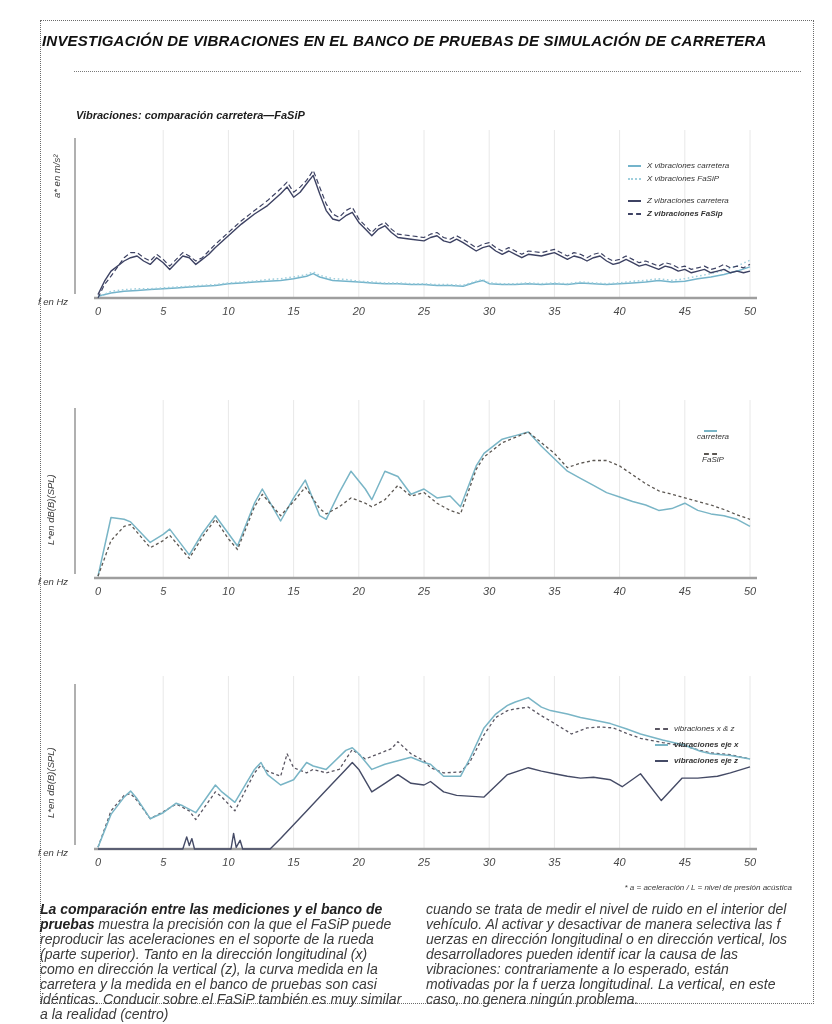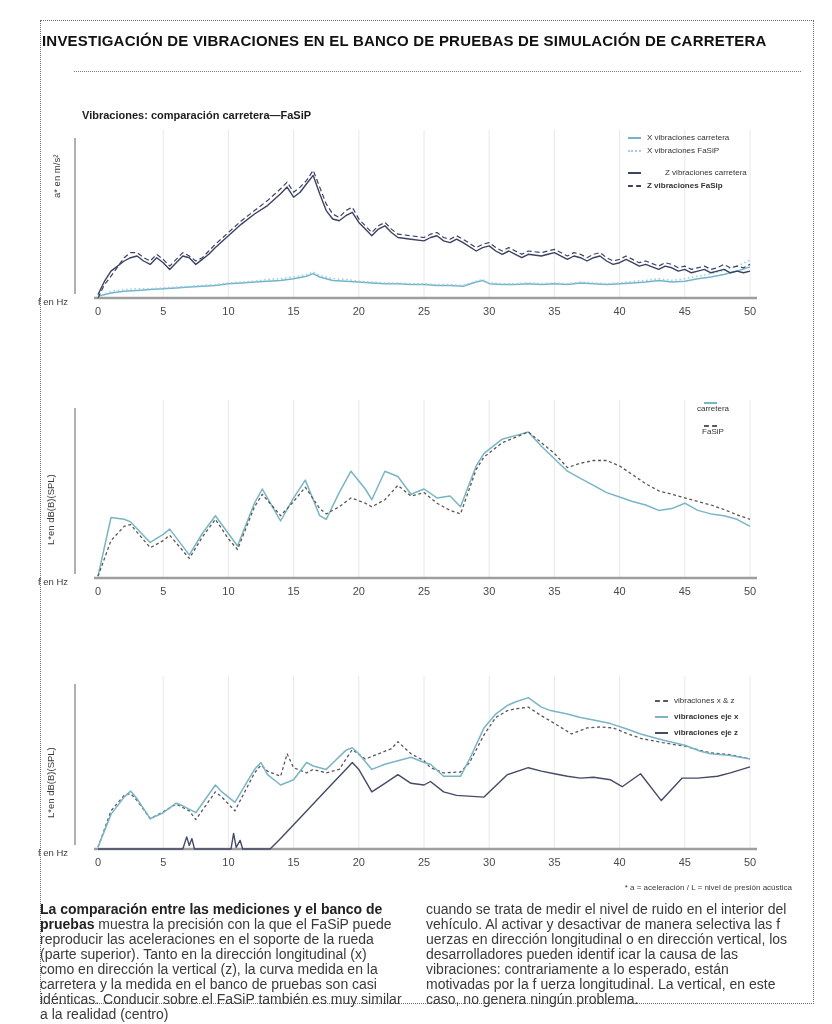--- a/index.html
+++ b/index.html
@@ -1,53 +1,53 @@
 <!DOCTYPE html>
 <html><head>
 <meta charset="utf-8">
 <style>
   html,body{margin:0;padding:0;background:#ffffff;}
   .page{position:relative;width:832px;height:1024px;background:#fff;
-        font-family:"Liberation Sans",sans-serif;color:#222;overflow:hidden;}
+        font-family:"Liberation Sans",sans-serif;color:#222;overflow:hidden;font-style:italic;}
   .frame{position:absolute;left:40px;top:20px;width:772px;height:982px;
          border:1px dotted #6b6b6b;}
   .main-title{position:absolute;left:42px;top:32px;width:760px;
               font-size:15px;font-weight:700;letter-spacing:.2px;color:#111;}
   .title-sep{position:absolute;left:74px;top:71px;width:727px;border-top:1px dotted #7a7a7a;}
   .chart-title{position:absolute;font-size:11px;font-weight:700;color:#1c1c1c;}
   .ylab{position:absolute;font-size:9.5px;color:#3a3a3a;white-space:nowrap;
         transform:rotate(-90deg);transform-origin:left top;}
   .xlab{position:absolute;font-size:9.5px;color:#3a3a3a;}
   svg.chart{position:absolute;left:40px;width:772px;display:block;}
   .tick{font-size:11px;fill:#4a4a4a;font-family:"Liberation Sans",sans-serif;}
-  .legend{position:absolute;}
+  .legend{position:absolute;margin-top:28px;}
   .legend-item{display:flex;align-items:center;margin-bottom:4px;}
   .legend-item .sw{display:inline-block;width:13px;height:0;margin-right:6px;}
   .legend-item .lb{font-size:8px;color:#333;white-space:nowrap;}
   .legend-item .lb.bold{font-weight:700;}
-  #legend1 .legend-item:nth-child(3){margin-top:13px;gap:18px;}
+  #legend1 .legend-item:nth-child(3){margin-top:13px;}
   #legend2 .legend-item{margin-bottom:12px;flex-direction:column;}
   #legend3 .legend-item{margin-bottom:7px;}
   .footnote{position:absolute;left:420px;top:883px;width:372px;text-align:right;
             font-size:8px;color:#3a3a3a;}
   .body-col{position:absolute;top:902px;font-size:14px;line-height:15px;color:#3a3a3a;}
   .body-col.left{left:40px;width:364px;}
   .body-col.right{left:426px;width:368px;}
   .body-col strong{color:#222;}
 </style>
 </head>
 <body>
 
 <div class="page">
   <div class="frame"></div>
 
   <div class="main-title">INVESTIGACIÓN DE VIBRACIONES EN EL BANCO DE PRUEBAS DE SIMULACIÓN DE CARRETERA</div>
   <div class="title-sep"></div>
 
-  <div class="chart-title" style="left:82px;top:109px;">Vibraciones: comparación carretera—FaSiP</div>
+  <div class="chart-title" style="left:76px;top:109px;">Vibraciones: comparación carretera—FaSiP</div>
   <div class="ylab" style="left:51px;top:198px;">a* en m/s²</div>
   <svg class="chart" id="chart1-svg" style="top:126px;" height="200" viewBox="0 0 772 200">
       <line x1="123.2" y1="4" x2="123.2" y2="172" stroke="#e8e8e8" stroke-width="1"></line>
       <line x1="188.4" y1="4" x2="188.4" y2="172" stroke="#e8e8e8" stroke-width="1"></line>
       <line x1="253.6" y1="4" x2="253.6" y2="172" stroke="#e8e8e8" stroke-width="1"></line>
       <line x1="318.8" y1="4" x2="318.8" y2="172" stroke="#e8e8e8" stroke-width="1"></line>
       <line x1="384" y1="4" x2="384" y2="172" stroke="#e8e8e8" stroke-width="1"></line>
       <line x1="449.2" y1="4" x2="449.2" y2="172" stroke="#e8e8e8" stroke-width="1"></line>
       <line x1="514.4" y1="4" x2="514.4" y2="172" stroke="#e8e8e8" stroke-width="1"></line>
       <line x1="579.6" y1="4" x2="579.6" y2="172" stroke="#e8e8e8" stroke-width="1"></line>

